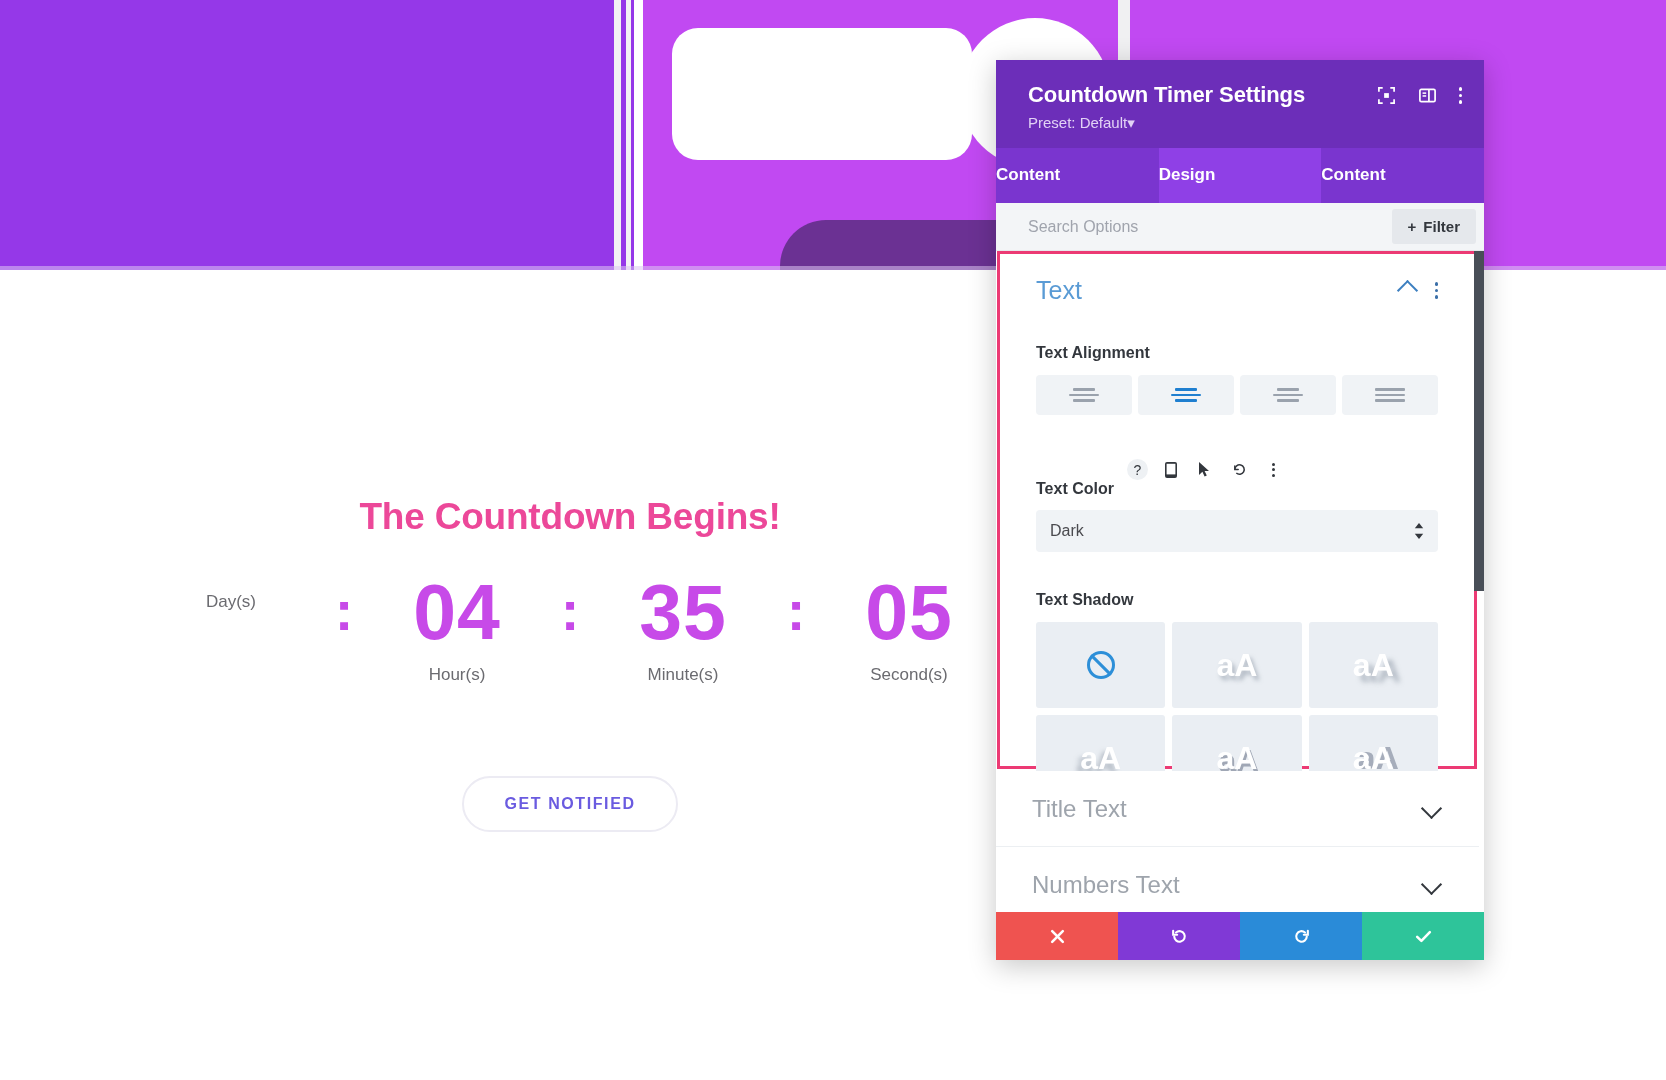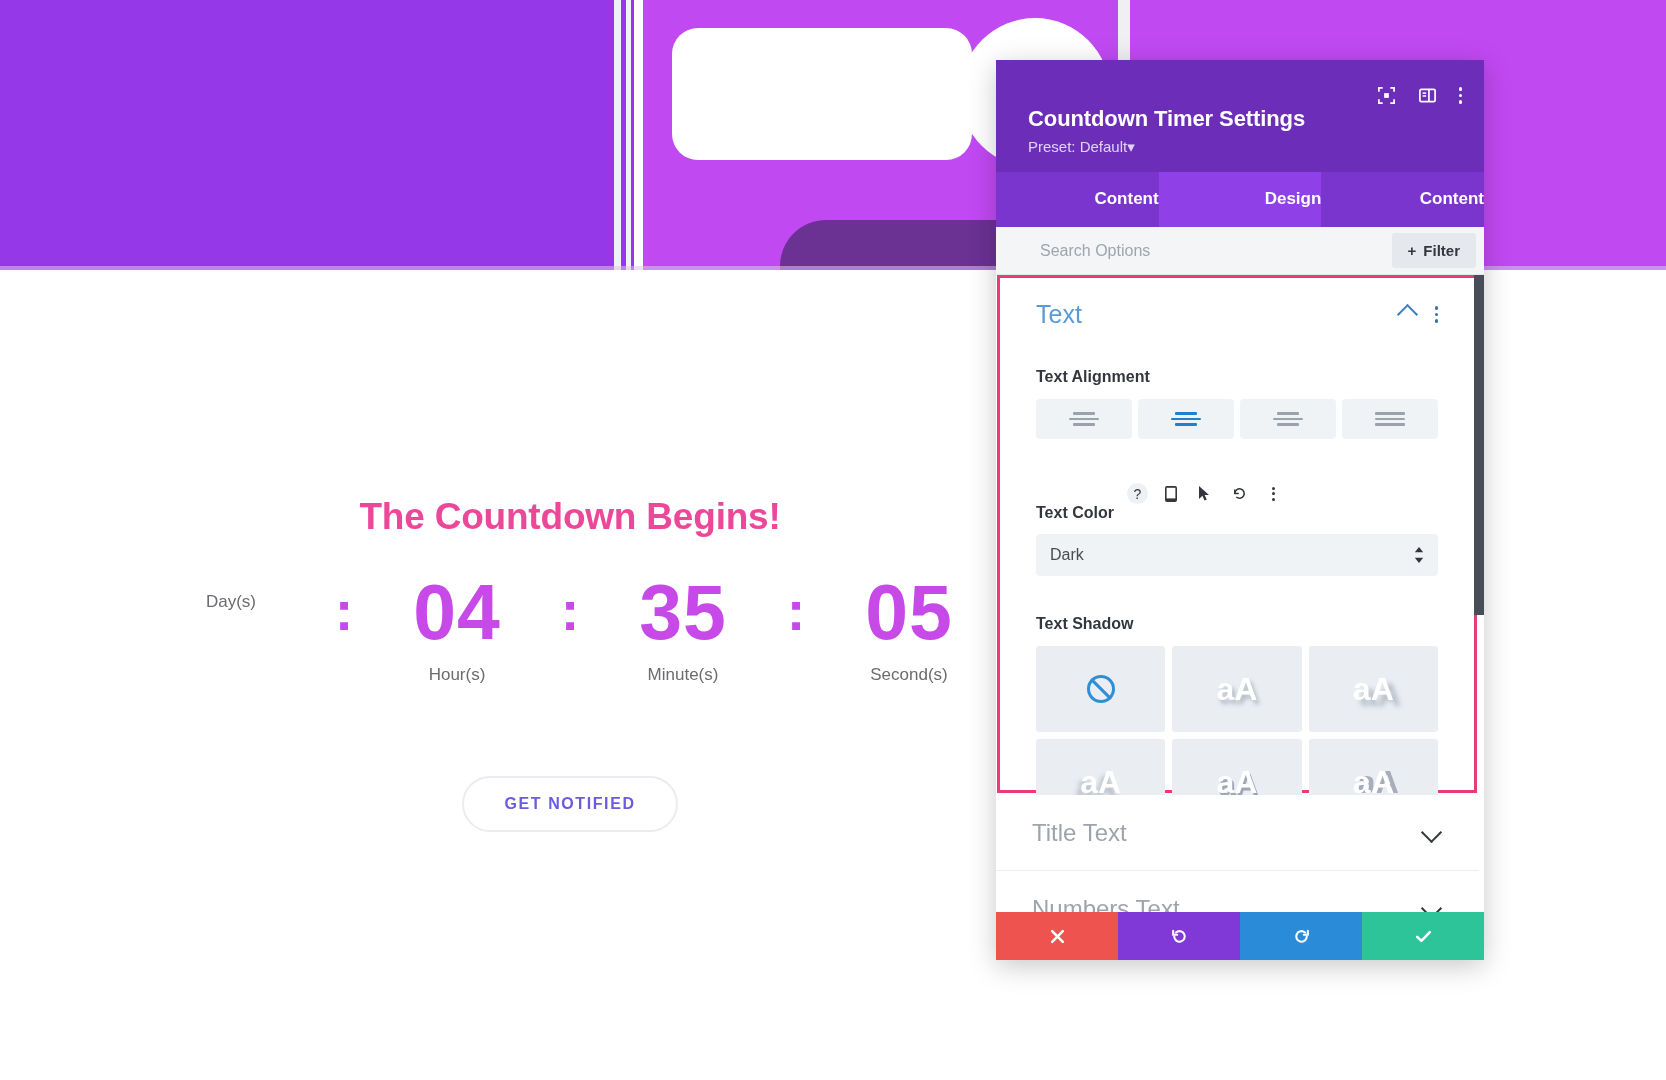--- a/index.html
+++ b/index.html
@@ -173,21 +173,20 @@
   #modal-header {
     background: #6c2eb9;
     padding: 22px 32px 16px 32px;
     position: relative;
   }
   #modal-title {
     color: #ffffff;
     font-size: 22px;
     font-weight: bold;
     letter-spacing: -0.1px;
-    margin-top: 24px;
   }
   #modal-preset {
     margin-top: 6px;
     color: #e2d2f5;
     font-size: 15px;
   }
   #modal-header-icons {
     position: absolute;
     right: 22px; top: 26px;
     display: flex;
@@ -213,34 +212,34 @@
     background: #ffffff;
     display: block;
   }
 
   #modal-tabs {
     display: flex;
     background: #7a35cf;
   }
   .modal-tab {
     flex: 1;
-    text-align: right;
+    text-align: left;
     padding: 17px 0 18px 0;
     color: #ffffff;
     font-size: 17px;
     font-weight: bold;
     cursor: pointer;
   }
   .modal-tab.active { background: #8f40e6; }
 
   #modal-search-bar {
     display: flex;
     align-items: center;
     background: #f3f5f7;
-    padding: 0 8px 0 44px;
+    padding: 0 8px 0 32px;
     height: 48px;
     border-bottom: 1px solid #e6e9ec;
     position: relative;
   }
   #search-input {
     flex: 1;
     border: none;
     outline: none;
     background: transparent;
     font-size: 16px;

